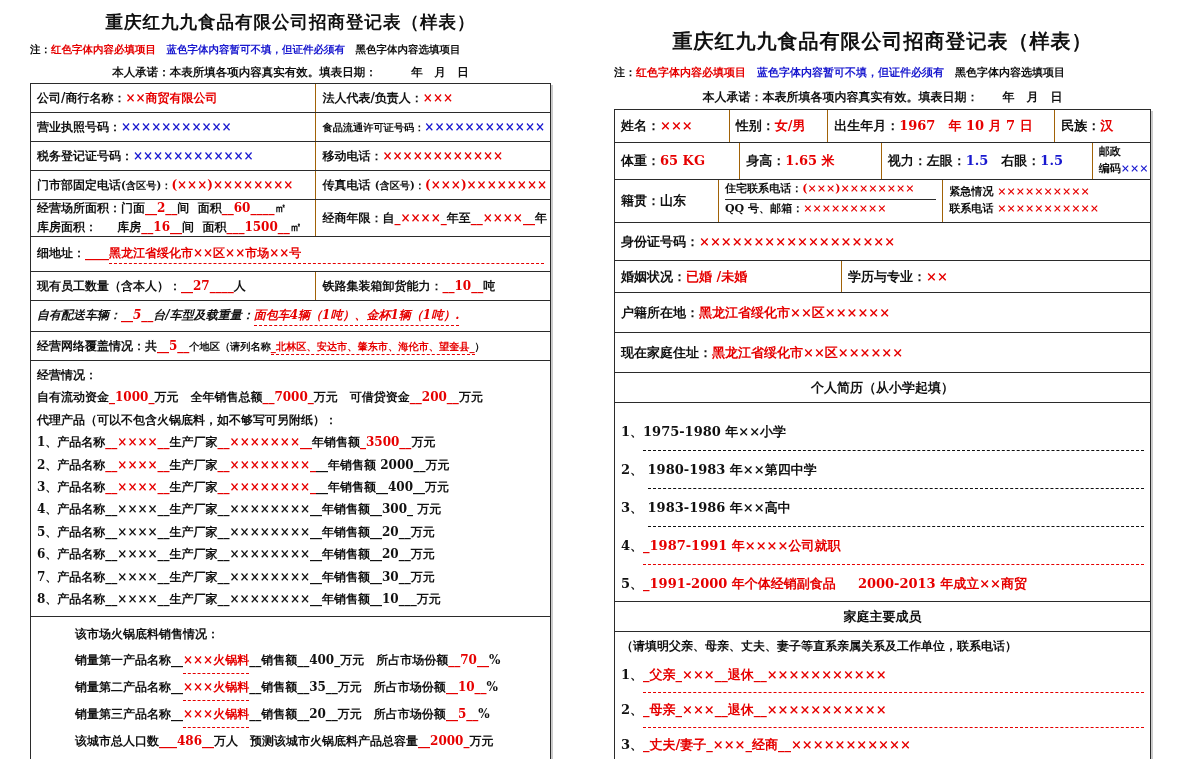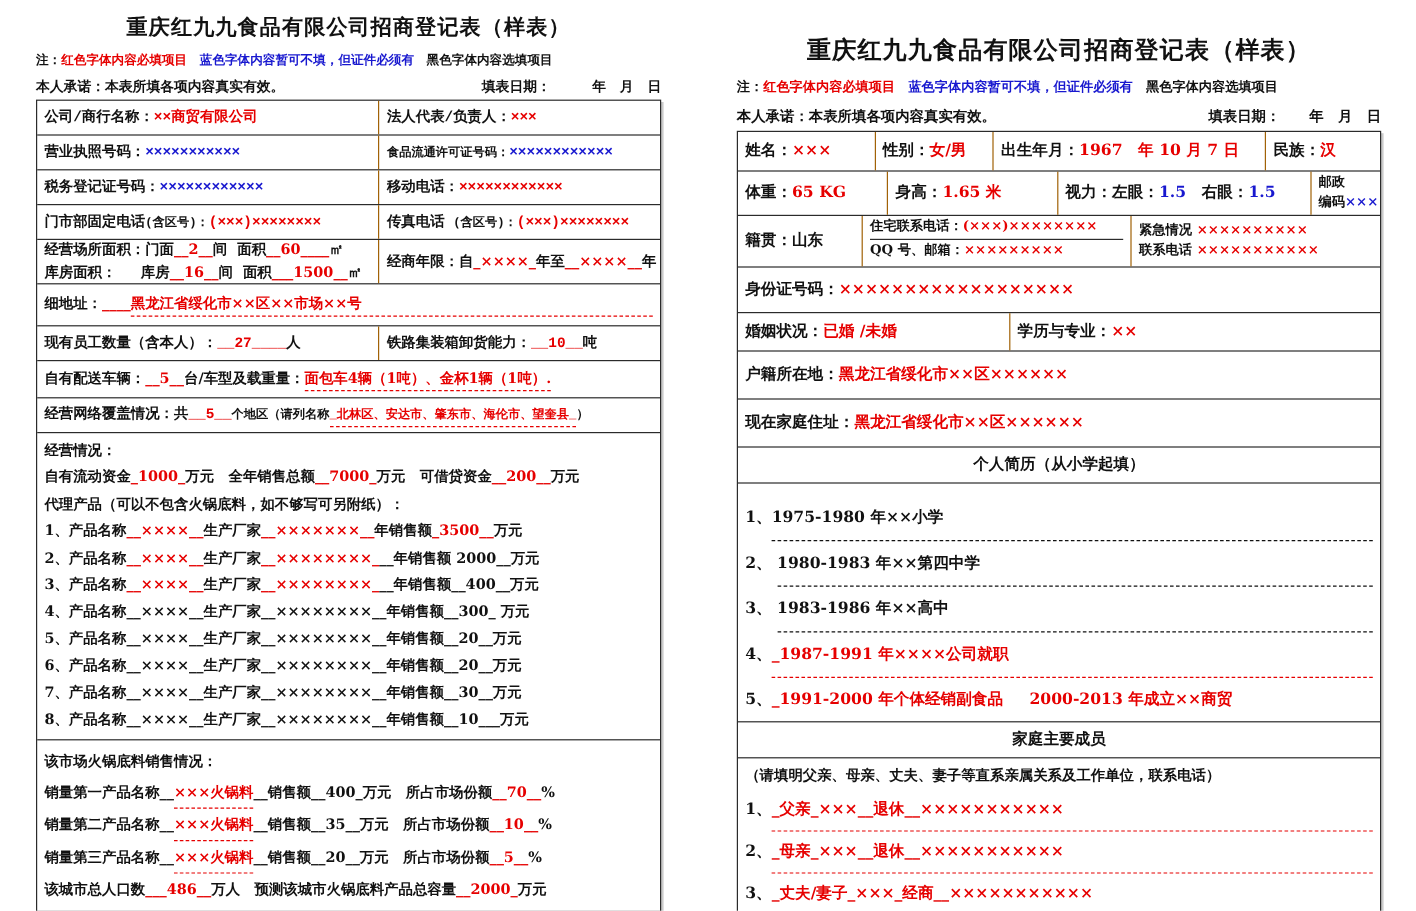--- a/index.html
+++ b/index.html
@@ -7,44 +7,44 @@
        font-family:"DejaVu Serif","Liberation Serif",serif;font-weight:bold;color:#111;}
   .page{position:absolute;}
   #left-page{left:30px;top:10px;width:521px;}
   #right-page{left:614px;top:28px;width:537px;}
   .title{text-align:center;letter-spacing:1px;}
   #left-page .title{font-size:17.5px;margin-bottom:9px;}
   #right-page .title{font-size:20px;margin-bottom:10px;}
   .note{display:flex;white-space:pre;align-items:baseline;}
   #left-page .note{font-size:10.5px;margin-bottom:8px;}
   #right-page .note{font-size:11px;margin-bottom:9px;}
-  .promise{display:flex;justify-content:space-between;align-items:baseline;white-space:pre;}
+  .promise{display:flex;justify-content:center;align-items:baseline;white-space:pre;}
   #left-page .promise{font-size:11.5px;margin-bottom:3px;}
   #right-page .promise{font-size:12px;margin-bottom:3px;}
   .tbl{border:1.6px solid #2b2b2b;box-shadow:2px 2px 0 rgba(160,160,160,.55);}
   .row{display:flex;align-items:stretch;}
   .row + .row{border-top:1px solid #2b2b2b;}
   .cell{padding:2px 6px;display:flex;flex-direction:column;justify-content:center;min-width:0;overflow:hidden;}
   .cell + .cell{border-left:1px solid #a16207;}
   .line{display:flex;align-items:baseline;white-space:pre;min-width:0;}
   #left-page .line{font-size:12px;line-height:1.55;}
   #right-page .line{font-size:13px;line-height:1.5;}
   .k{color:#111;} .r{color:#e60000;} .b{color:#1818cf;}
   .u{border-bottom:1.3px dashed currentColor;}
   .sm{font-size:.85em;}
   .fill{flex:1;border-bottom:1.3px dashed currentColor;align-self:flex-end;height:.95em;margin-left:2px;}
   .hdr{justify-content:center;text-align:center;}
   .subrow{padding:1px 0;}
   .subrow + .subrow{border-top:1px solid #2b2b2b;}
   
-  #left-page .h28{height:28px;font-family:Liberation Mono, monospace;} #left-page .h36{height:36px;} #left-page .h34{height:34px;}
-  #left-page .h30{height:30px;}
+  #left-page .h28{height:28px;} #left-page .h36{height:36px;} #left-page .h34{height:34px;}
+  #left-page .h30{height:30px;font-style:italic;}
   #left-page .block10{height:250px;justify-content:flex-start;padding-top:3px;}
   #left-page .block10 .line{line-height:22.4px;}
-  #left-page .block11{height:136px;justify-content:flex-start;padding-top:4px;}
+  #left-page .block11{height:136px;justify-content:flex-start;padding-top:4px;margin-left:38px;}
   #left-page .block11 .line{line-height:26px;}
   #right-page .rh1{height:32px;} #right-page .rh2{height:36px;}
   #right-page .rh3{height:42px;} #right-page .rh4{height:31px;}
   #right-page .rh5{height:37px;} #right-page .rh6{height:39px;}
   #right-page .rhh{height:29px;}
   #right-page .resume{height:186px;justify-content:flex-start;padding-top:10px;}
   #right-page .resume .line{line-height:37px;}
   #right-page .members{height:146px;justify-content:flex-start;padding-top:3px;}
   #right-page .members .line.mnote{line-height:23px;font-size:12px;}
   #right-page .members .line{line-height:34px;}

